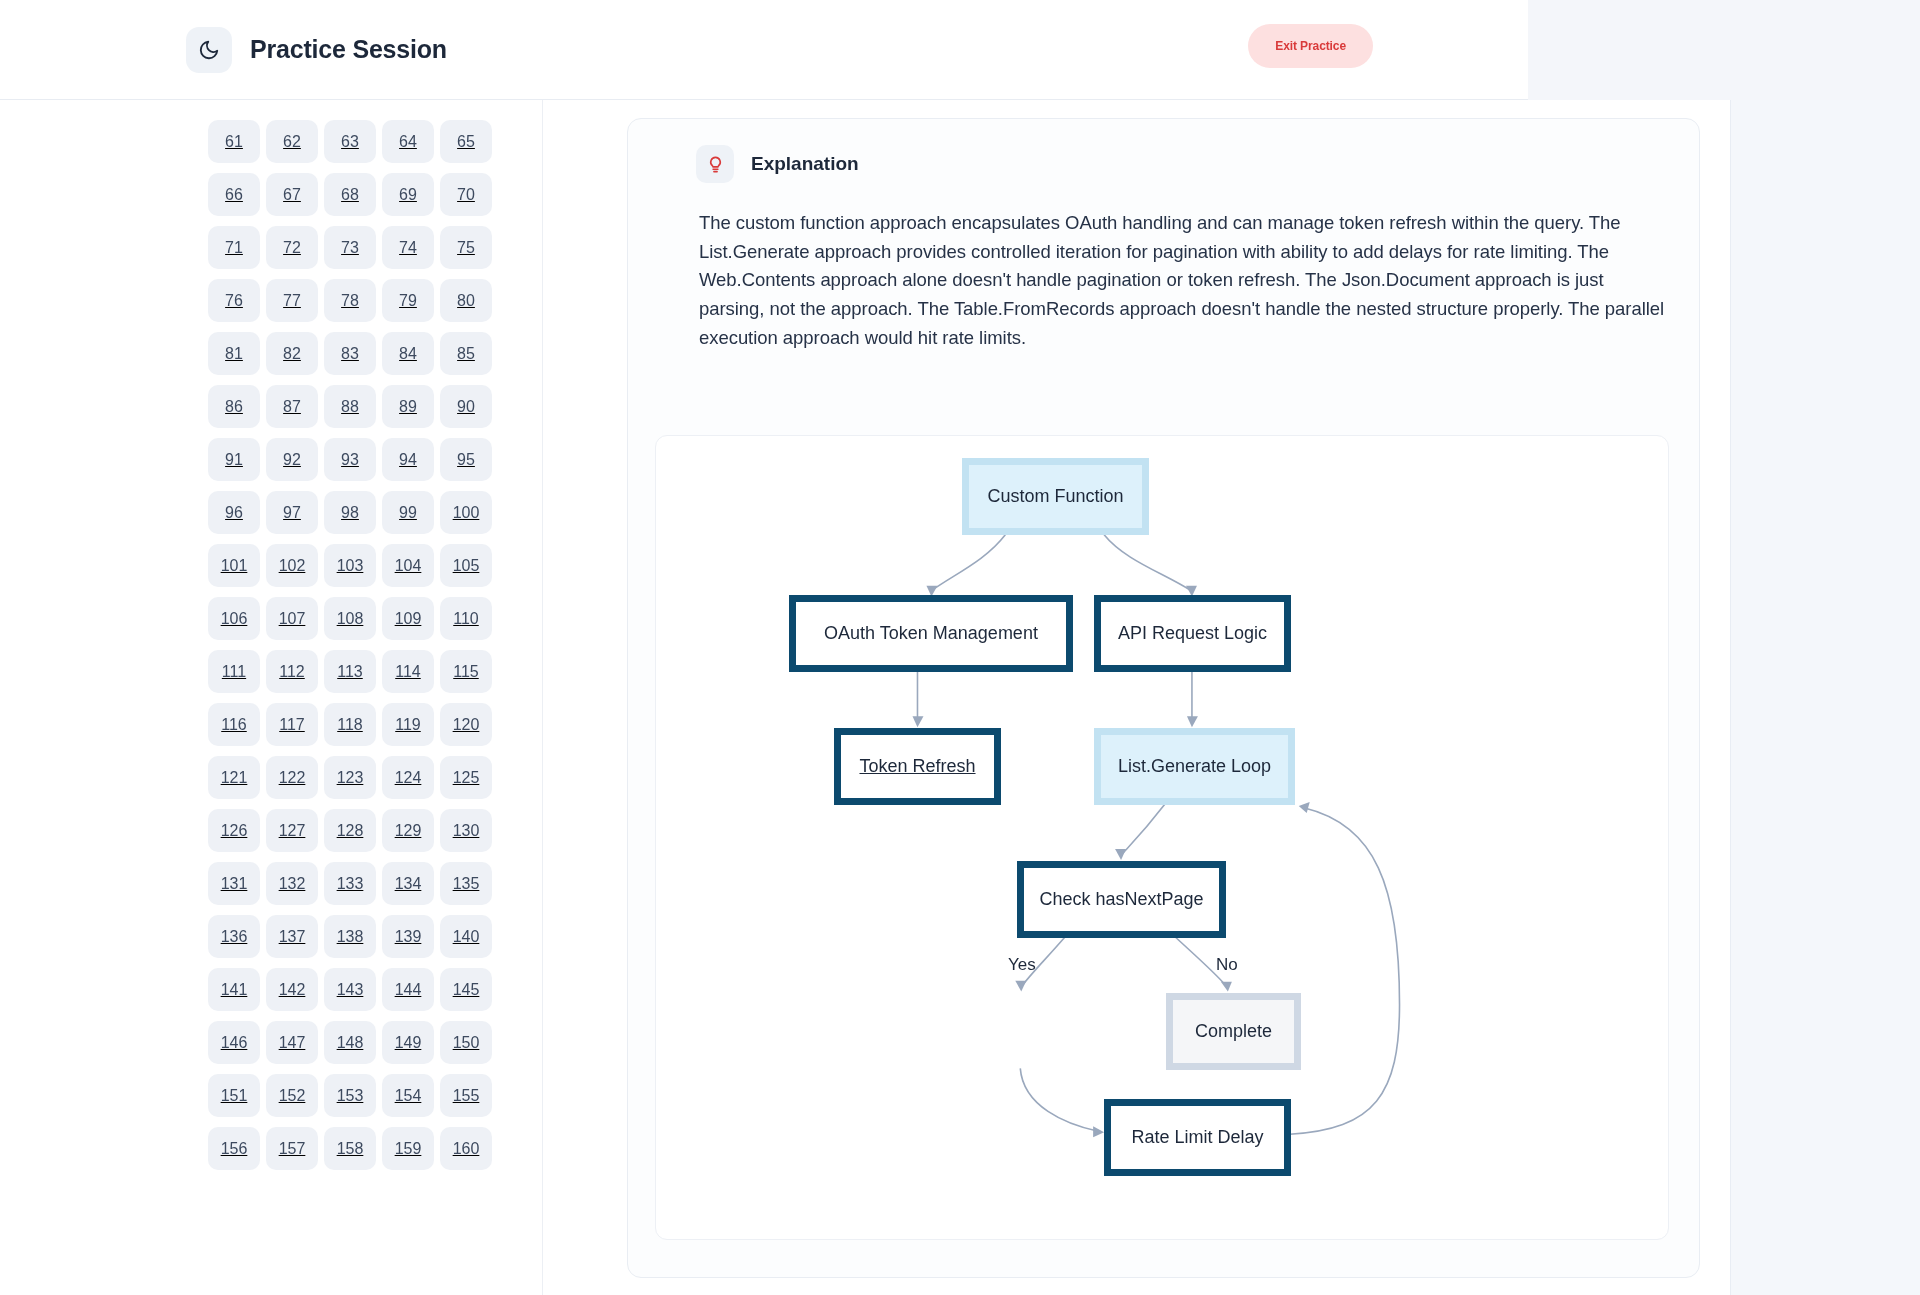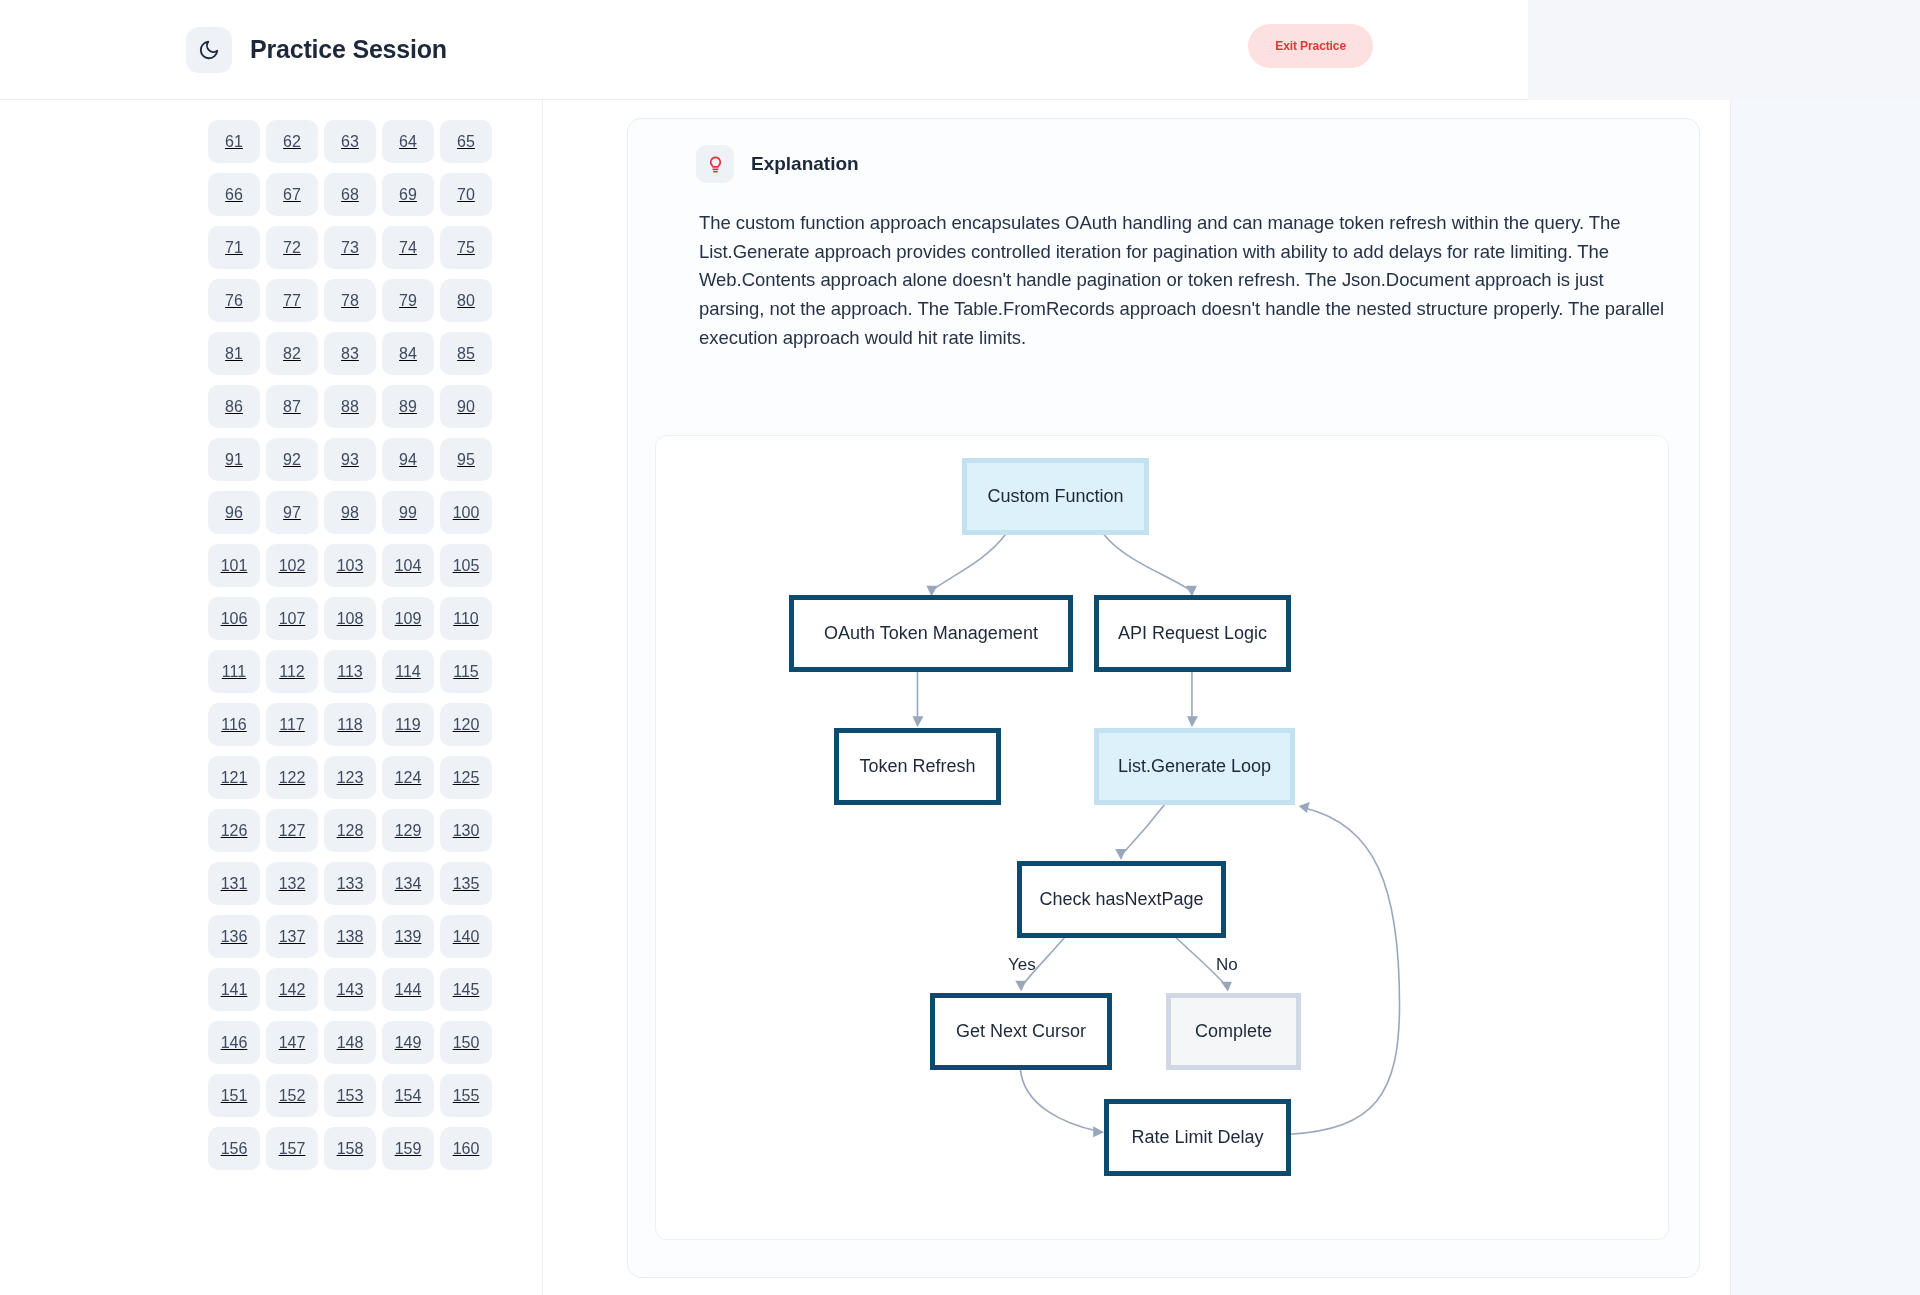--- a/index.html
+++ b/index.html
@@ -110,21 +110,21 @@
     width: 1014px; height: 805px;
     background: #ffffff;
     border: 1px solid #edf0f5;
     border-radius: 12px;
     overflow: hidden;
   }
   .diagram-inner { position: absolute; inset: 0; }
   .node {
     position: absolute;
     display: flex; align-items: center; justify-content: center;
-    border: 5px solid #0c4a6e;
+    border: 7px solid #0c4a6e;
     background: #ffffff;
     font-size: 18px; color: #1d283a;
     text-align: center; line-height: 1.2;
     cursor: default;
   }
   .node.highlight { background: #ddf1fb; border-color: #c2e2f2; }
   .node.grey { background: #f5f6f8; border-color: #cfd8e4; }
   .edge-label {
     position: absolute; font-size: 17px; color: #1d283a;
   }
@@ -305,24 +305,23 @@
 
               <path d="M365,634 C368,672 410,690 443,697"></path>
               <polygon points="449,698 438,703 438,692"></polygon>
 
               <path d="M635,700 C720,695 745,660 745,570 C745,450 720,390 650,373"></path>
               <polygon points="644,371 655,367 652,378"></polygon>
             </svg>
           <div class="node highlight" style="left: 306px; top: 22px; width: 187px; height: 77px;">Custom Function</div>
               <div class="node" style="left: 133px; top: 159px; width: 284px; height: 77px;">OAuth Token Management</div>
               <div class="node" style="left: 438px; top: 159px; width: 197px; height: 77px;">API Request Logic</div>
-              <div class="node" style="left: 178px; top: 292px; width: 167px; height: 77px;">Token Refresh</div>
+              <div class="node" style="left: 178px; top: 292px; width: 167px; height: 77px; text-decoration: underline;">Token Refresh</div>
               <div class="node highlight" style="left: 438px; top: 292px; width: 201px; height: 77px; text-align: center;">List.Generate Loop</div>
               <div class="node" style="left: 361px; top: 425px; width: 209px; height: 77px;">Check hasNextPage</div>
-              <div class="node" style="left: 274px; top: 557px; width: 182px; height: 77px;">Get Next Cursor</div>
               <div class="node grey" style="left: 510px; top: 557px; width: 135px; height: 77px;">Complete</div>
               <div class="node" style="left: 448px; top: 663px; width: 187px; height: 77px;">Rate Limit Delay</div>
               <div class="edge-label" style="left: 352px; top: 519px;">Yes</div>
               <div class="edge-label" style="left: 560px; top: 519px;">No</div>
             </div>
         </div>
 
       </div>
     </div>
   </div>

